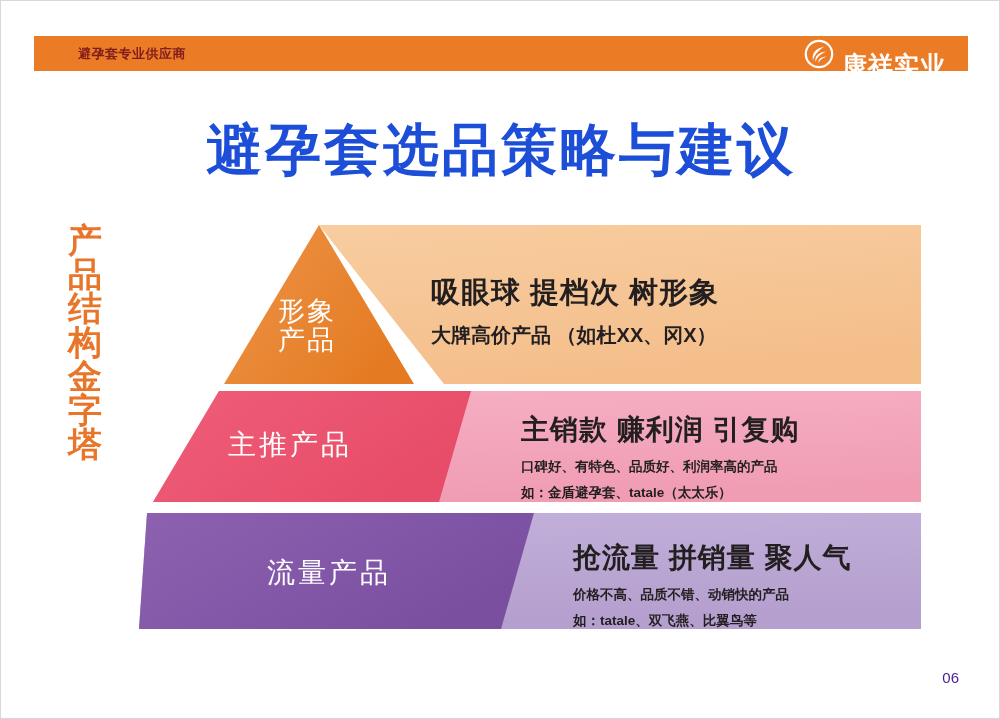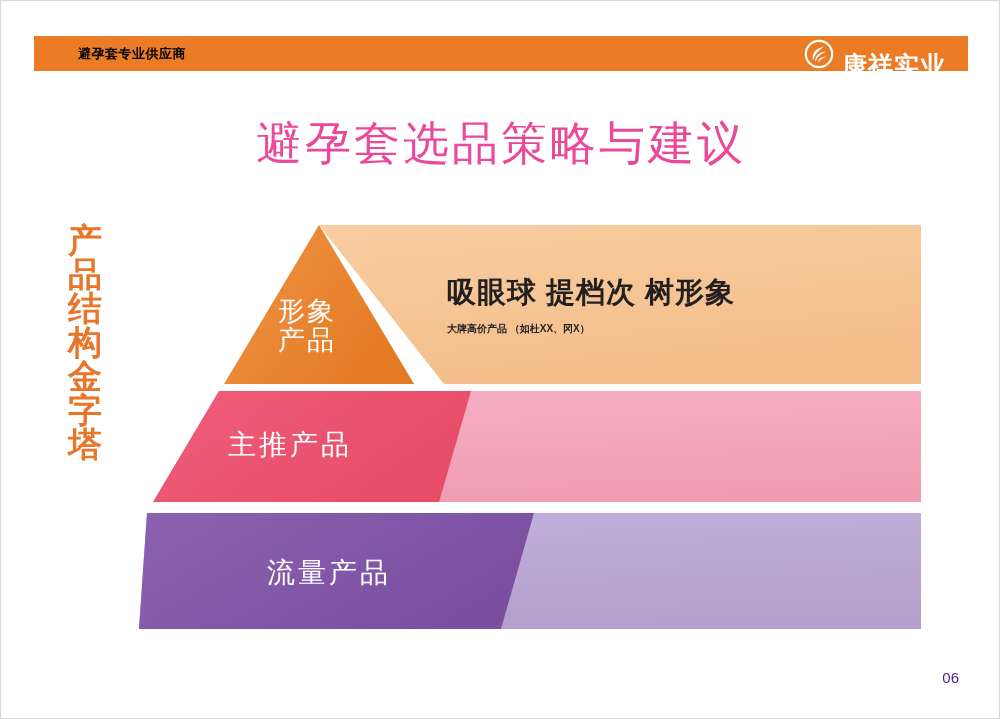--- a/index.html
+++ b/index.html
@@ -33,21 +33,21 @@
     top: 35px;
     width: 934px;
     height: 35px;
     background: #EC7B25;
   }
   #header-tagline {
     position: absolute;
     left: 44px;
     top: 9px;
     font-size: 13px;
-    color: #000000;
+    color: #7f1d1d;
     letter-spacing: 0.5px;
     white-space: nowrap;
     font-weight: bold;
   }
   #brand-block {
     position: absolute;
     right: 22px;
     top: 2px;
     height: 31px;
     display: flex;
@@ -63,23 +63,23 @@
     margin-top: 23px;
   }
 
   
   #page-title {
     position: absolute;
     left: 0;
     top: 112px;
     width: 1000px;
     text-align: center;
-    font-size: 46px;
-    font-weight: normal;
-    color: #ec4899;
+    font-size: 56px;
+    font-weight: bold;
+    color: #1d4ed8;
     letter-spacing: 3px;
   }
 
   
   #vertical-label {
     position: absolute;
     left: 62px;
     top: 222px;
     width: 44px;
     font-size: 34px;
@@ -105,21 +105,21 @@
     position: absolute;
     color: #231f20;
   }
   .tier-heading {
     font-size: 29px;
     font-weight: bold;
     letter-spacing: 1px;
     white-space: nowrap;
   }
   .tier-sub {
-    font-size: 10px;
+    font-size: 20px;
     font-weight: bold;
     white-space: nowrap;
     margin-top: 9px;
   }
   .tier-sub2 {
     font-size: 14px;
     font-weight: bold;
     white-space: nowrap;
     margin-top: 8px;
   }
@@ -151,21 +151,21 @@
   }
   #label-bot {
     left: 246px;
     top: 553px;
     font-size: 28px;
     letter-spacing: 3px;
     margin-left: 20px;
   }
 
   
-  #text-top  { left: 430px; top: 272px; margin-left: 16px; }
+  #text-top  { left: 430px; top: 272px; }
   #text-mid  { left: 520px; top: 410px; }
   #text-bot  { left: 572px; top: 538px; }
 
   #text-mid .tier-heading,
   #text-bot .tier-heading { font-size: 28px; }
   #text-mid .tier-sub, #text-mid .tier-sub2,
   #text-bot .tier-sub, #text-bot .tier-sub2 { font-size: 13.5px; }
 
   
   #page-number {
@@ -259,17 +259,27 @@
 
   <div id="label-mid" class="tier-label">主推产品</div>
 
   <div id="label-bot" class="tier-label">流量产品</div>
 
   <div id="text-top" class="tier-text">
     <div class="tier-heading">吸眼球  提档次  树形象</div>
     <div class="tier-sub">大牌高价产品 （如杜XX、冈X）</div>
   </div>
 
-
+  <div id="text-mid" class="tier-text">
+    <div class="tier-heading">主销款 赚利润 引复购</div>
+    <div class="tier-sub">口碑好、有特色、品质好、利润率高的产品</div>
+    <div class="tier-sub2">如：金盾避孕套、tatale（太太乐）</div>
+  </div>
+
+  <div id="text-bot" class="tier-text">
+    <div class="tier-heading">抢流量 拼销量 聚人气</div>
+    <div class="tier-sub">价格不高、品质不错、动销快的产品</div>
+    <div class="tier-sub2">如：tatale、双飞燕、比翼鸟等</div>
+  </div>
 
   <div id="page-number">06</div>
 
 </div>
 
 </body></html>

